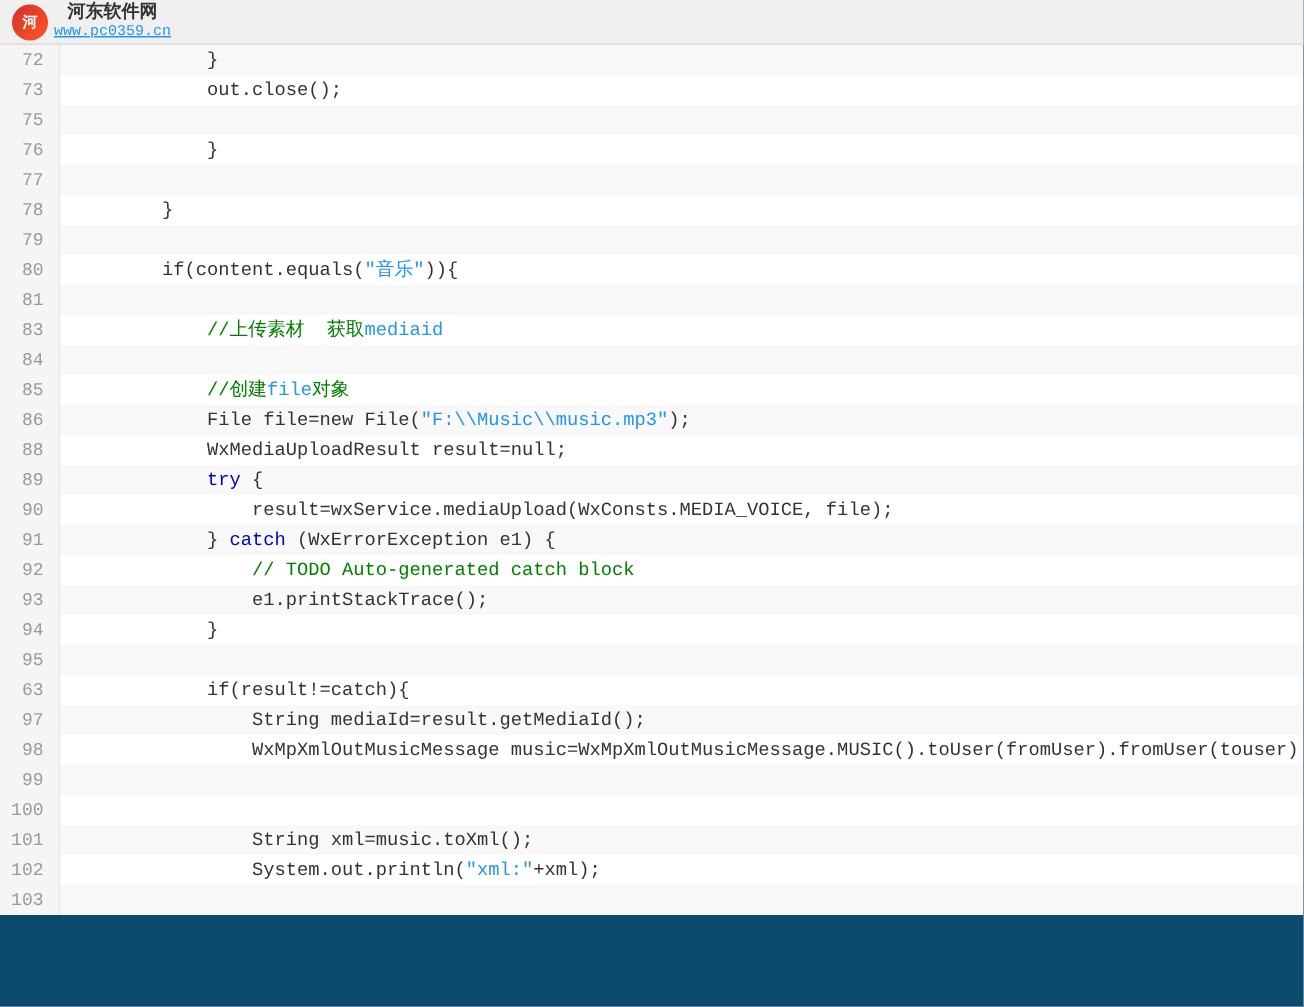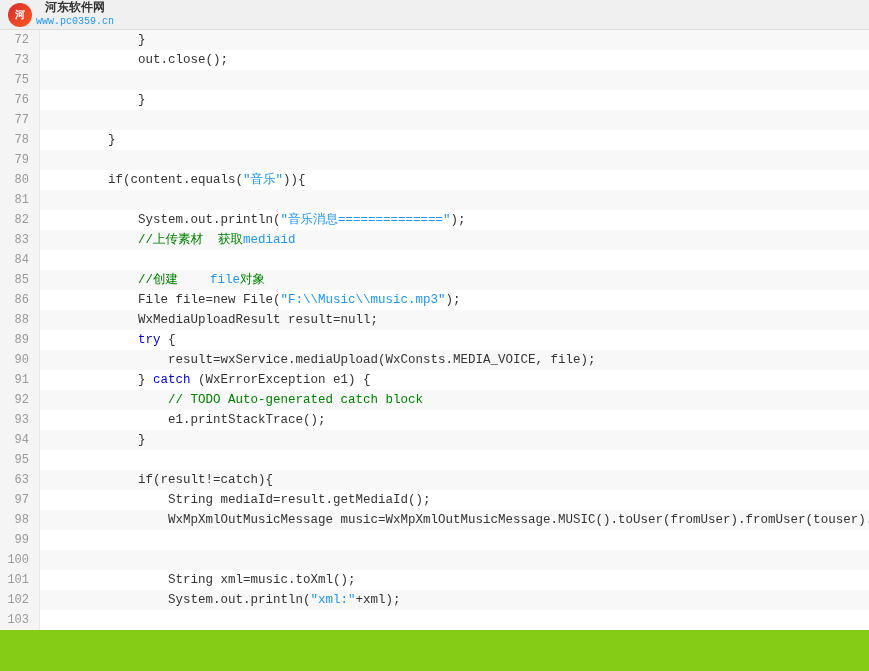--- a/index.html
+++ b/index.html
@@ -54,24 +54,25 @@
 
     .site-name {
       font-size: 12px;
       color: #333;
       font-weight: bold;
     }
 
     .site-url {
       font-size: 10px;
       color: #2196F3;
+      text-decoration: underline;
     }
 
     .code-container {
-      background: #84cc16;
+      background: #0c4a6e;
       height: calc(671px - 30px);
       overflow: hidden;
     }
 
     .code-row {
       display: flex;
       height: 20px;
       line-height: 20px;
     }
 
@@ -148,34 +149,30 @@
       </div>
       <div class="code-row">
         <div class="line-num">80</div>
         <div class="code-content"><span>        if(content.equals(</span><span style="color: rgb(33, 150, 243);">"音乐"</span><span>)){</span></div>
       </div>
       <div class="code-row">
         <div class="line-num">81</div>
         <div class="code-content"></div>
       </div>
       <div class="code-row">
-        <div class="line-num">82</div>
-        <div class="code-content"><span>            System.out.println(</span><span style="color: rgb(33, 150, 243);">"音乐消息=============="</span><span>);</span></div>
-      </div>
-      <div class="code-row">
         <div class="line-num">83</div>
         <div class="code-content"><span style="color: rgb(0, 128, 0);">            //上传素材  获取</span><span style="color: rgb(33, 150, 243);">mediaid</span></div>
       </div>
       <div class="code-row">
         <div class="line-num">84</div>
         <div class="code-content"></div>
       </div>
       <div class="code-row">
         <div class="line-num">85</div>
-        <div class="code-content"><span style="color: rgb(0, 128, 0);">            //创建</span><span style="color: rgb(33, 150, 243); margin-left: 32px;">file</span><span style="color: rgb(0, 128, 0);">对象</span></div>
+        <div class="code-content"><span style="color: rgb(0, 128, 0);">            //创建</span><span style="color: rgb(33, 150, 243);">file</span><span style="color: rgb(0, 128, 0);">对象</span></div>
       </div>
       <div class="code-row">
         <div class="line-num">86</div>
         <div class="code-content"><span>            File file=new File(</span><span style="color: rgb(33, 150, 243);">"F:\\Music\\music.mp3"</span><span>);</span></div>
       </div>
       <div class="code-row">
         <div class="line-num">88</div>
         <div class="code-content"><span>            WxMediaUploadResult result=null;</span></div>
       </div>
       <div class="code-row">

